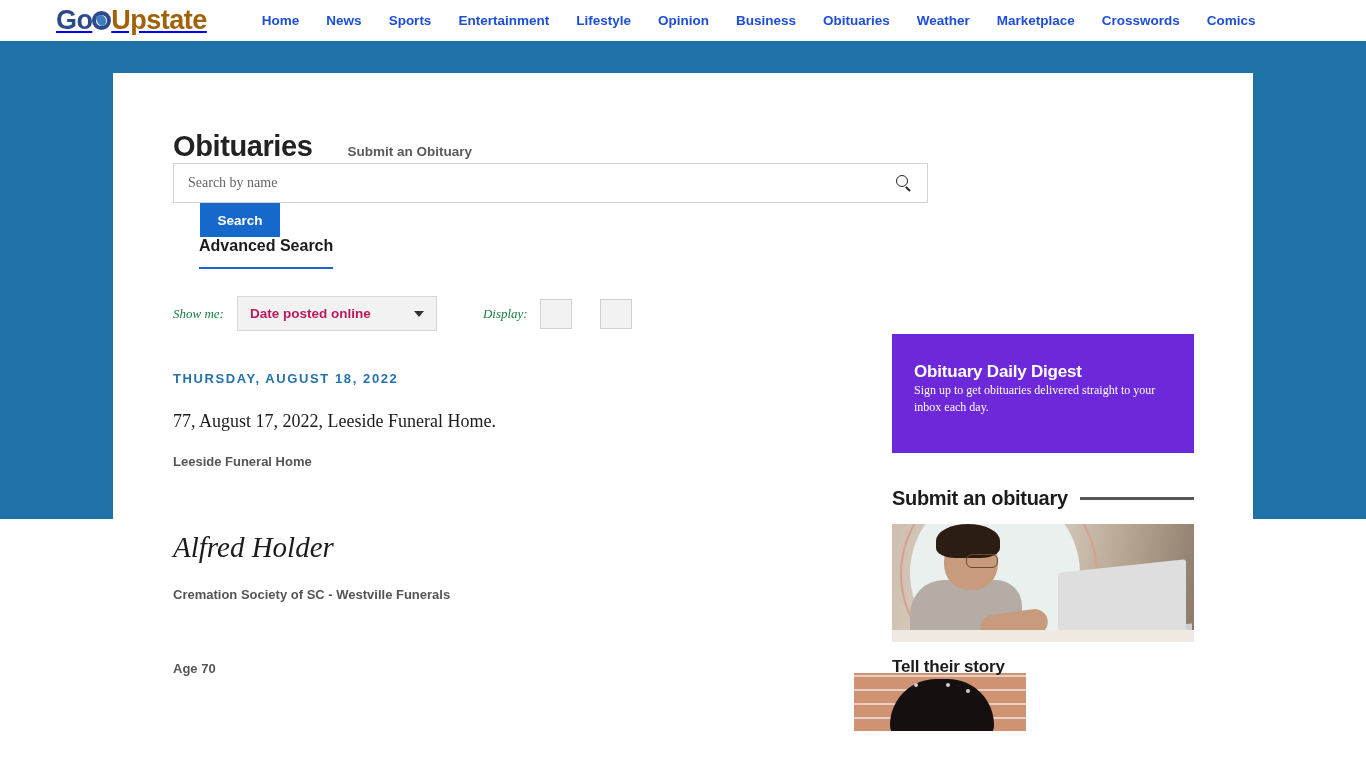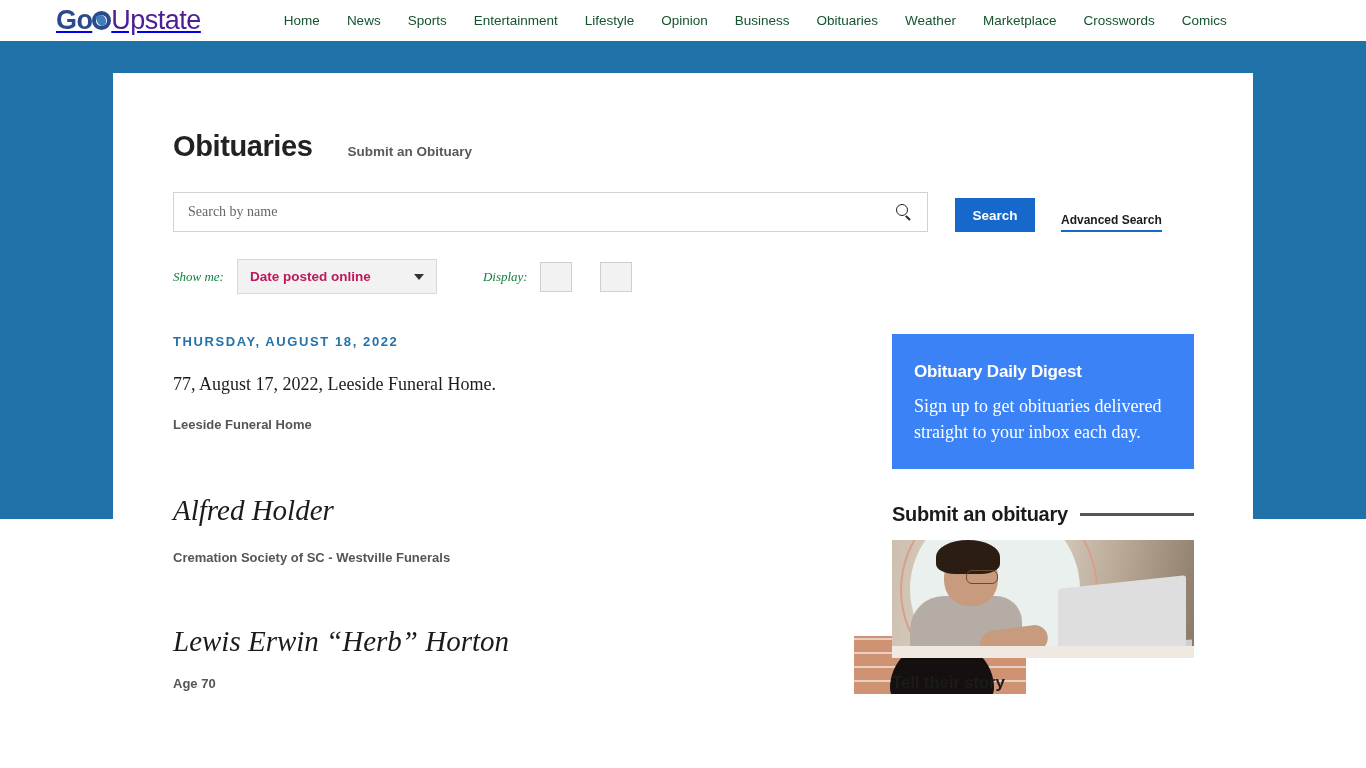--- a/index.html
+++ b/index.html
@@ -11,21 +11,20 @@
   }
 
   
   .topbar {
     height: 40px;
     background: #ffffff;
     display: flex;
     align-items: center;
     padding-left: 56px;
     position: relative;
-    gap: 28px;
   }
   .logo {
     font-size: 27px;
     font-weight: 700;
     letter-spacing: -0.6px;
     white-space: nowrap;
     line-height: 1;
     display: flex;
     align-items: baseline;
   }
@@ -43,32 +42,32 @@
     border-radius: 50%;
   }
   .logo-o-wrap .drop {
     position: absolute;
     left: 5px; top: 4px;
     width: 9px; height: 11px;
     background: #3f7dbd;
     border-radius: 0 60% 60% 60%;
     transform: rotate(-20deg);
   }
-  .logo-upstate { color: #4c1d95; font-weight: 400; letter-spacing: -0.5px;}
+  .logo-upstate { color: #a16207; font-weight: 700; letter-spacing: -0.5px;}
 
   .nav {
     display: flex;
     align-items: center;
     gap: 27px;
     margin-left: 55px;
   }
   .nav a {
-    color: #14532d;
+    color: #1d4ed8;
     font-size: 13.5px;
-    font-weight: 400;
+    font-weight: 700;
     text-decoration: none;
     white-space: nowrap;
   }
 
   
   .blueband {
     position: absolute;
     left: 0; top: 41px;
     width: 1366px; height: 478px;
     background: #1f72a8;
@@ -98,22 +97,22 @@
   .submit-link {
     font-size: 13.5px;
     font-weight: 700;
     color: #5a5a5a;
     text-decoration: none;
   }
 
   
   .search-row {
     display: flex;
-    align-items: flex-end;
-    margin-top: 29px;
+    align-items: flex-start;
+    flex-direction: column;
   }
   .search-box {
     position: relative;
     width: 755px; height: 40px;
     border: 1px solid #d3d3d3;
     background: #fff;
     display: flex;
     align-items: center;
   }
   .search-box input {
@@ -152,26 +151,26 @@
     background: #1669cb;
     color: #fff;
     border: 0;
     font-size: 13.5px;
     font-weight: 700;
     font-family: "Liberation Sans", sans-serif;
     cursor: pointer;
   }
   .adv-link {
     margin-left: 26px;
-    font-size: 12px;
+    font-size: 16px;
     font-weight: 700;
     color: #1b1b1b;
     text-decoration: none;
     border-bottom: 2px solid #1669cb;
-    padding-bottom: 3px;
+    padding-bottom: 12px;
   }
 
   
   .filter-row {
     display: flex;
     align-items: center;
     margin-top: 27px;
   }
   .lbl-italic {
     font-family: "Liberation Serif", serif;
@@ -283,35 +282,34 @@
     top: 10px;
   }
 
   
   .sidebar {
     position: absolute;
     left: 892px; top: 334px;
     width: 302px;
   }
   .digest {
-    background: #3b82f6;
-    padding: 28px 22px 24px 22px;
+    background: #6d28d9;
+    padding: 28px 22px 36px 22px;
   }
   .digest h3 {
     color: #fff;
     font-size: 17px;
     font-weight: 800;
     letter-spacing: -0.2px;
   }
   .digest p {
     color: #ffffff;
     font-family: "Liberation Serif", serif;
-    font-size: 18px;
+    font-size: 12px;
     line-height: 1.45;
-    margin-top: 11px;
   }
   .email-row {
     display: flex;
     margin-top: 18px;
     height: 33px;
   }
   .email-row input {
     flex: 1;
     border: 0;
     outline: none;
@@ -509,21 +507,20 @@
     <div class="obit-sum">77, August 17, 2022, Leeside Funeral Home.</div>
     <div class="obit-home">Leeside Funeral Home</div>
   </div>
 
   <div class="obit" style="margin-top:61px">
     <div class="obit-name">Alfred Holder</div>
     <div class="obit-home">Cremation Society of SC - Westville Funerals</div>
   </div>
 
   <div class="obit" style="margin-top:59px">
-    <div class="obit-name">Lewis Erwin “Herb” Horton</div>
     <div class="obit-age">Age 70</div>
     <div class="thumb">
       <span class="brick"></span>
       <span class="cap"></span>
       <span class="cap-dot" style="left:60px"></span>
       <span class="cap-dot" style="left:92px"></span>
       <span class="cap-dot" style="left:112px;top:16px"></span>
 
     </div>
   </div>

